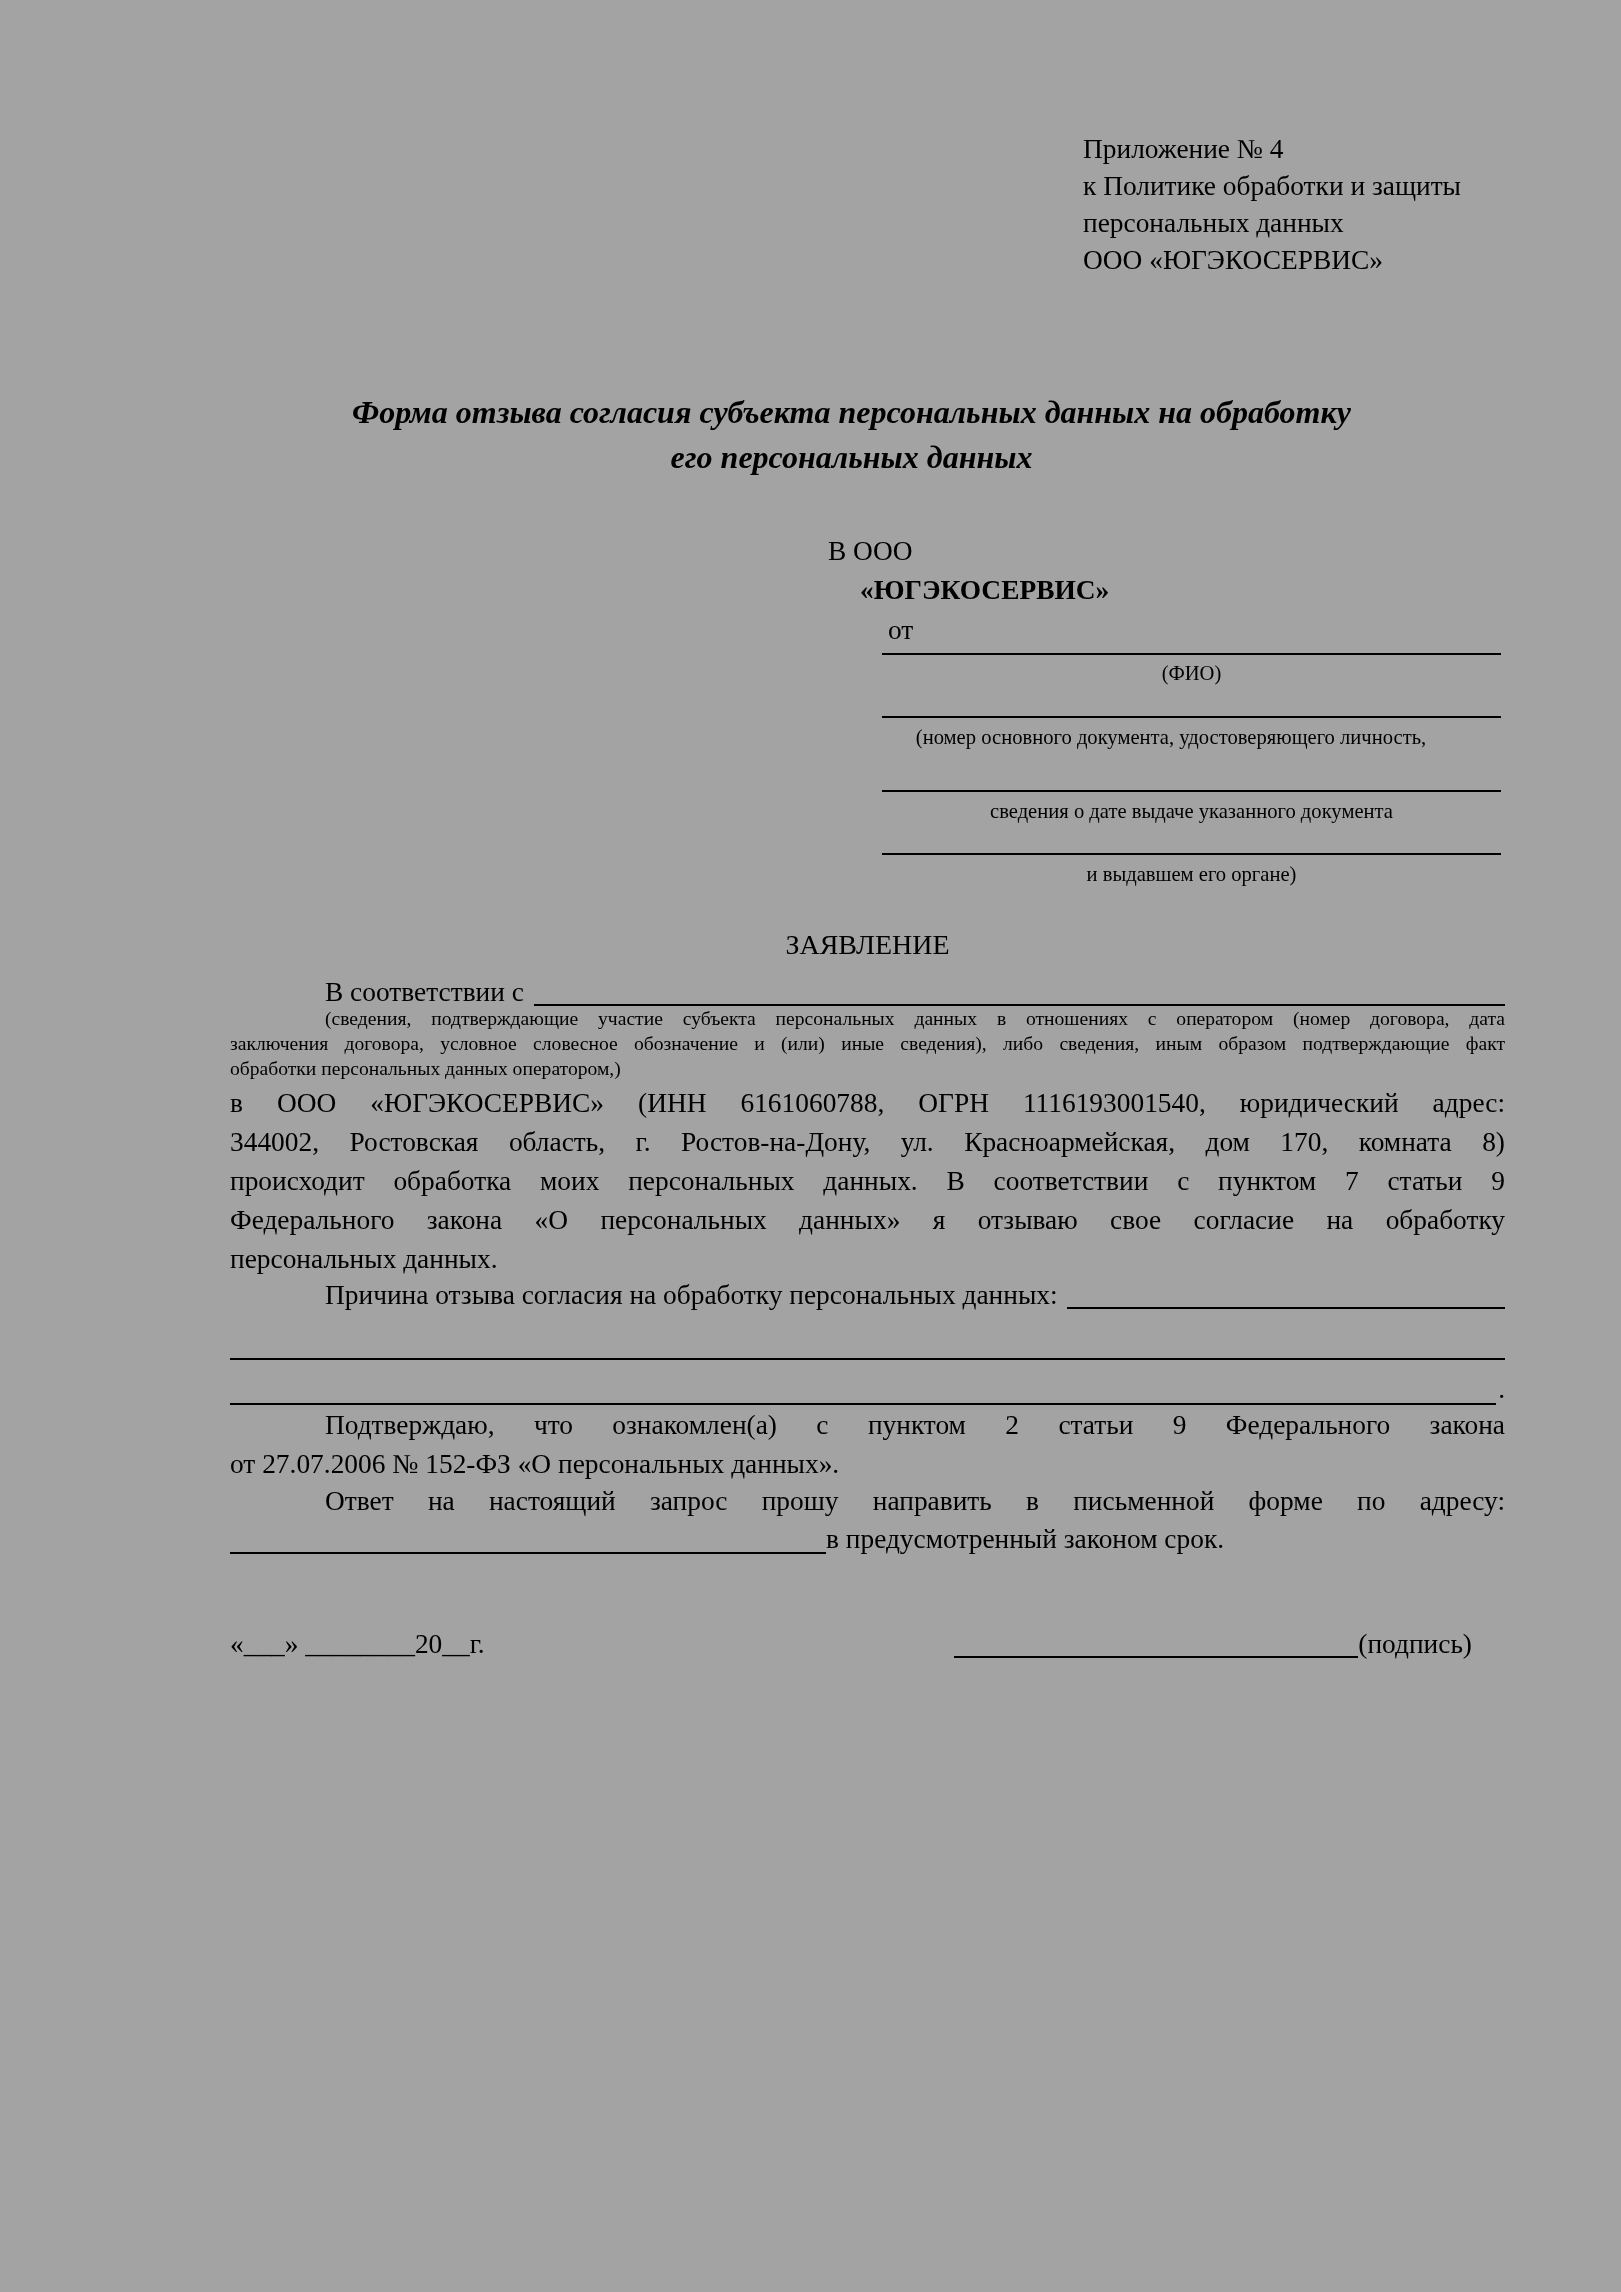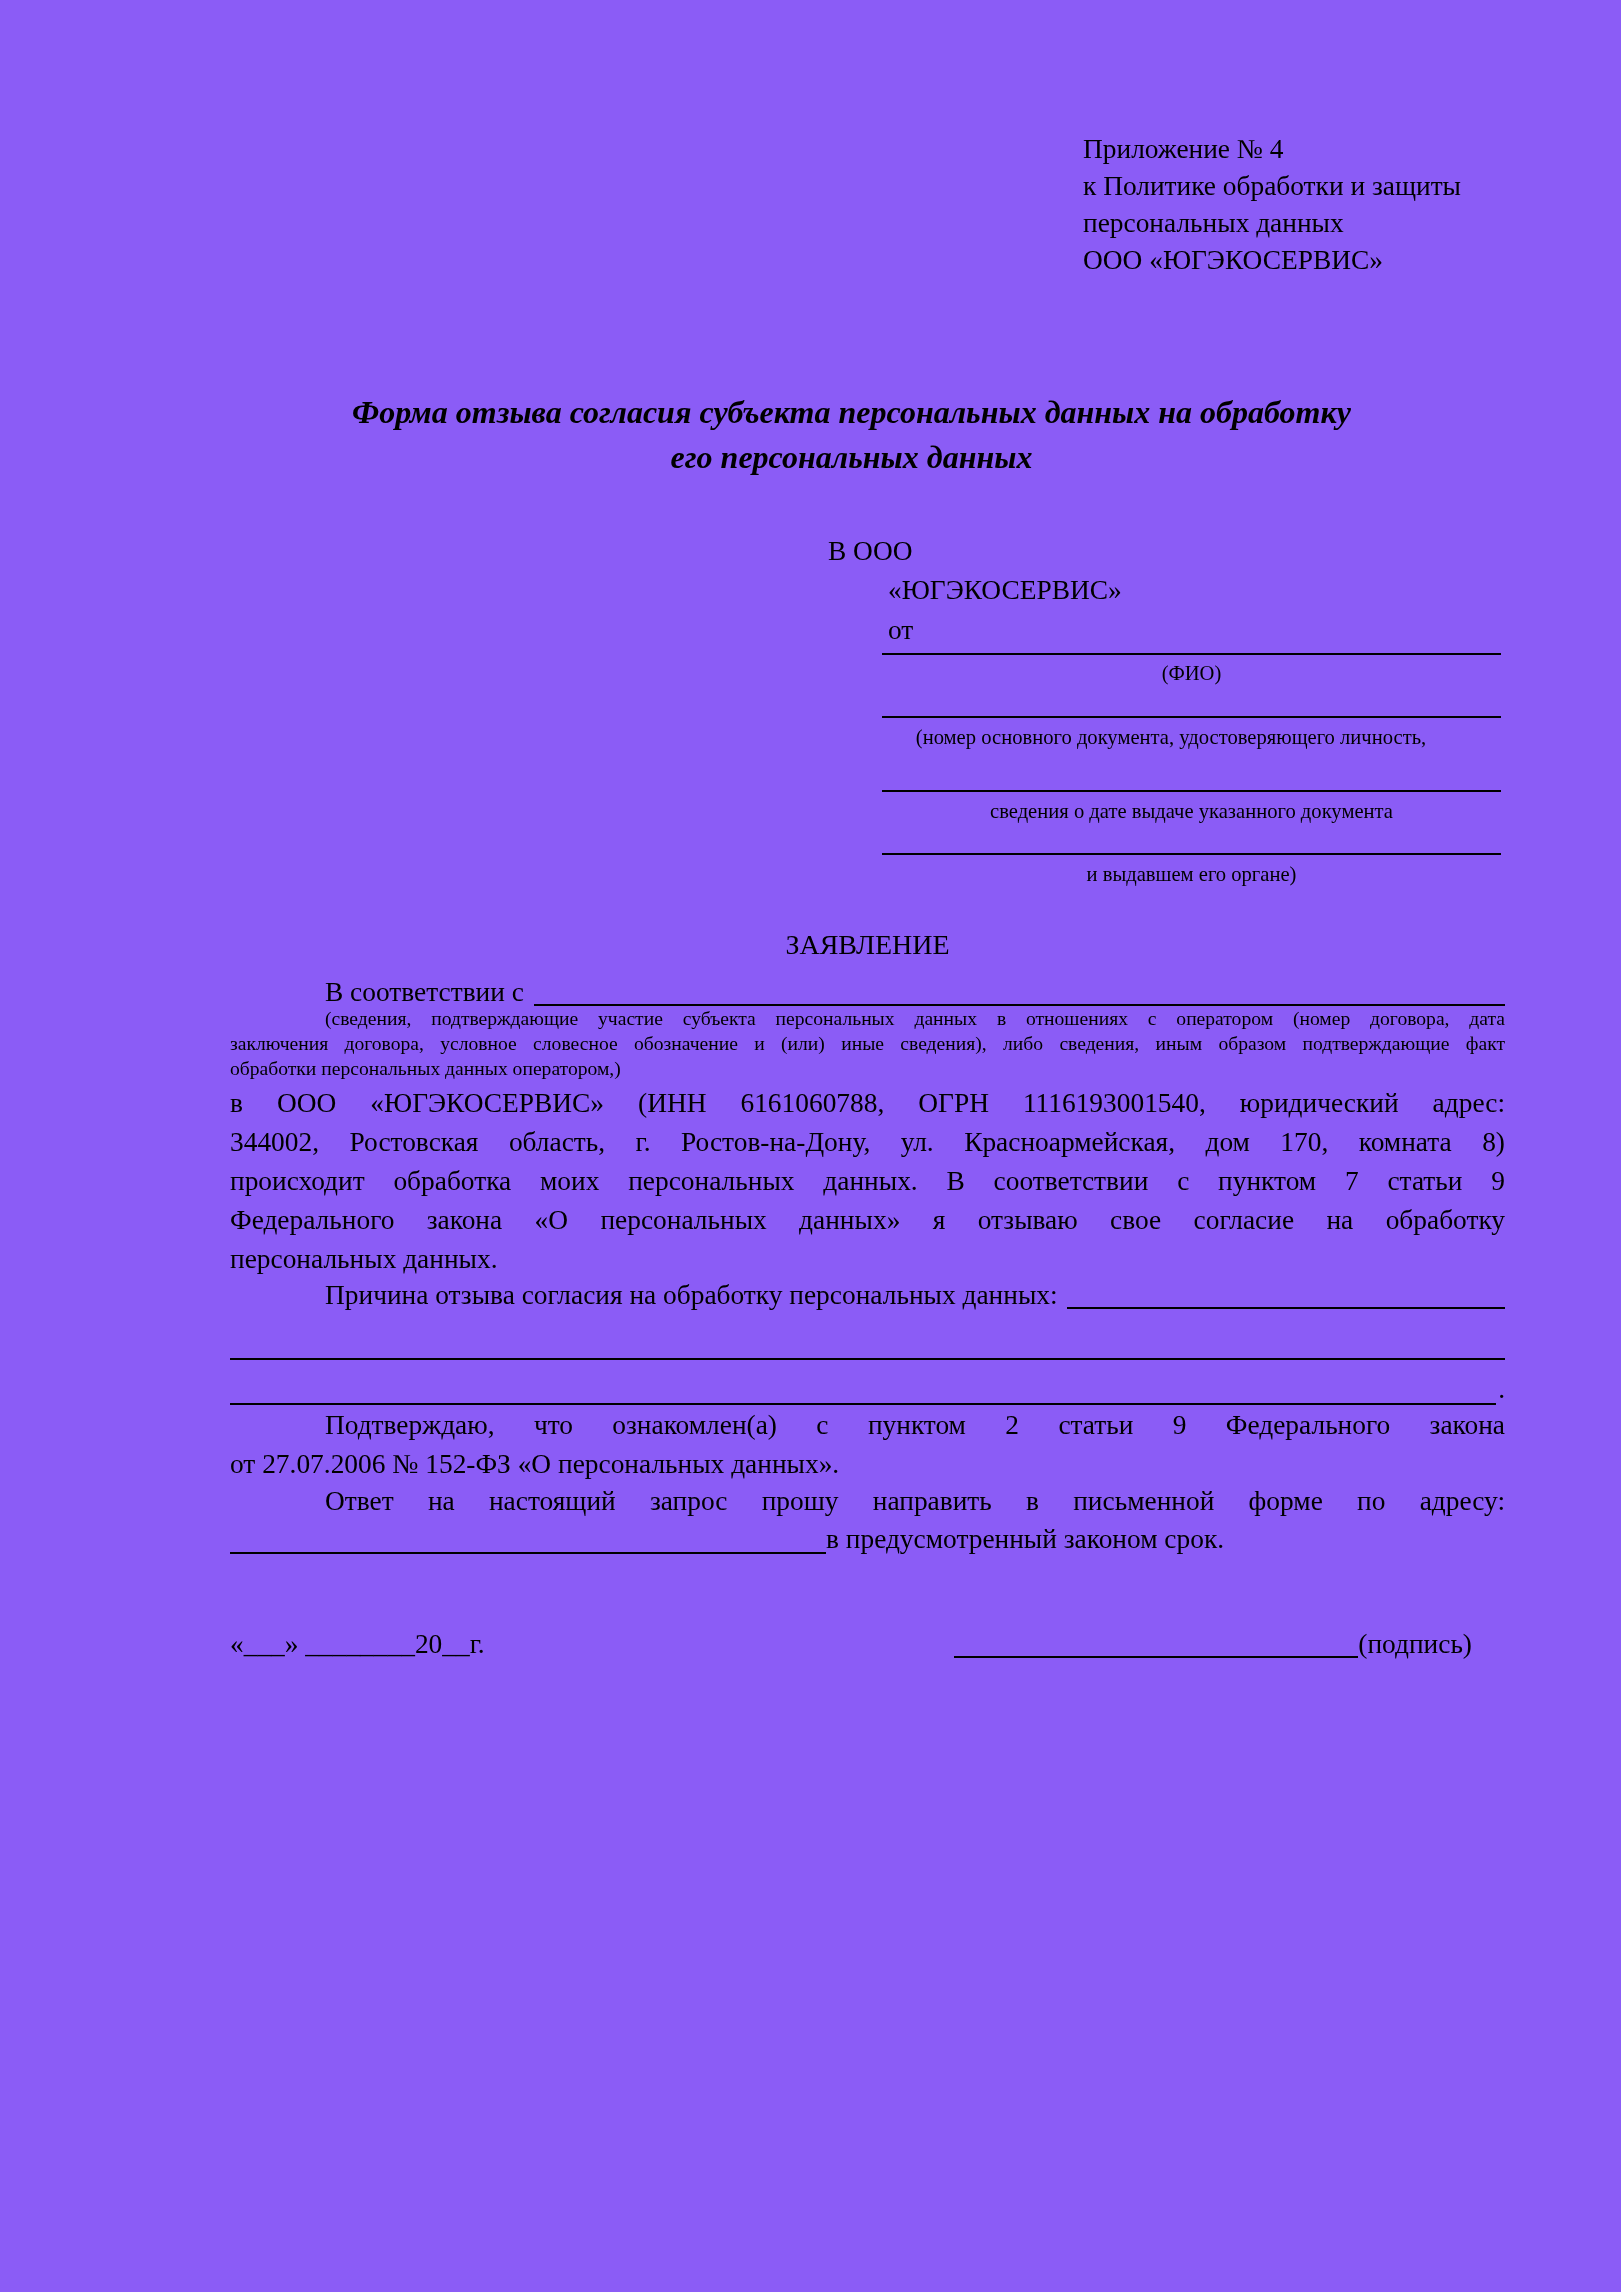--- a/index.html
+++ b/index.html
@@ -2,21 +2,21 @@
 <html><head>
 <meta charset="utf-8">
 <style>
   * { margin: 0; padding: 0; box-sizing: border-box; }
   html, body { background: #e8e8e8; }
   .page {
     position: relative;
     width: 1621px;
     height: 2293px;
     margin: 0 auto;
-    background: #8b5cf6;
+    background: #a3a3a3;
     font-family: "Liberation Serif", "DejaVu Serif", serif;
     color: #000000;
     overflow: hidden;
   }
   .abs { position: absolute; }
 
   
   .header-block { left: 1083px; top: 131px; width: 461px; font-size: 27.4px; line-height: 37px; }
 
   
@@ -58,21 +58,21 @@
     <div>персональных данных</div>
     <div>ООО «ЮГЭКОСЕРВИС»</div>
   </div>
 
   <div class="abs doc-title">
     <div>Форма отзыва согласия субъекта персональных данных на обработку</div>
     <div>его персональных данных</div>
   </div>
 
   <div class="abs addr-line" style="left:828px; top:535px;">В ООО</div>
-  <div class="abs addr-line" style="left:888px; top:574px;">«ЮГЭКОСЕРВИС»</div>
+  <div class="abs addr-line" style="left:860px; top:574px;font-weight:bold;">«ЮГЭКОСЕРВИС»</div>
   <div class="abs addr-line" style="left:888px; top:614px;">от</div>
 
   <div class="abs rule" style="left:882px; top:653px; width:619px;"></div>
   <div class="abs caption" style="left:882px; top:661px; width:619px;">(ФИО)</div>
 
   <div class="abs rule" style="left:882px; top:716px; width:619px;"></div>
   <div class="abs caption" style="left:828px; top:725px; width:686px;">(номер основного документа, удостоверяющего личность,</div>
 
   <div class="abs rule" style="left:882px; top:790px; width:619px;"></div>
   <div class="abs caption" style="left:882px; top:799px; width:619px;">сведения о дате выдаче указанного документа</div>

